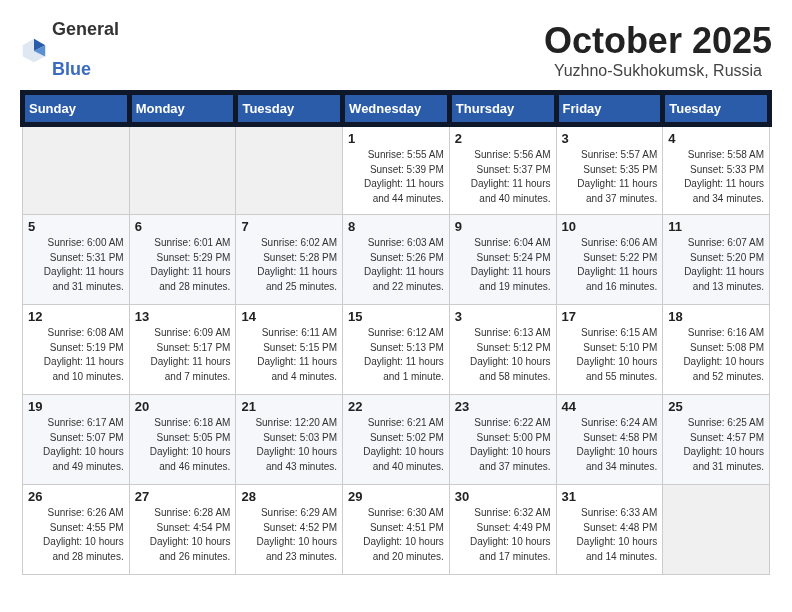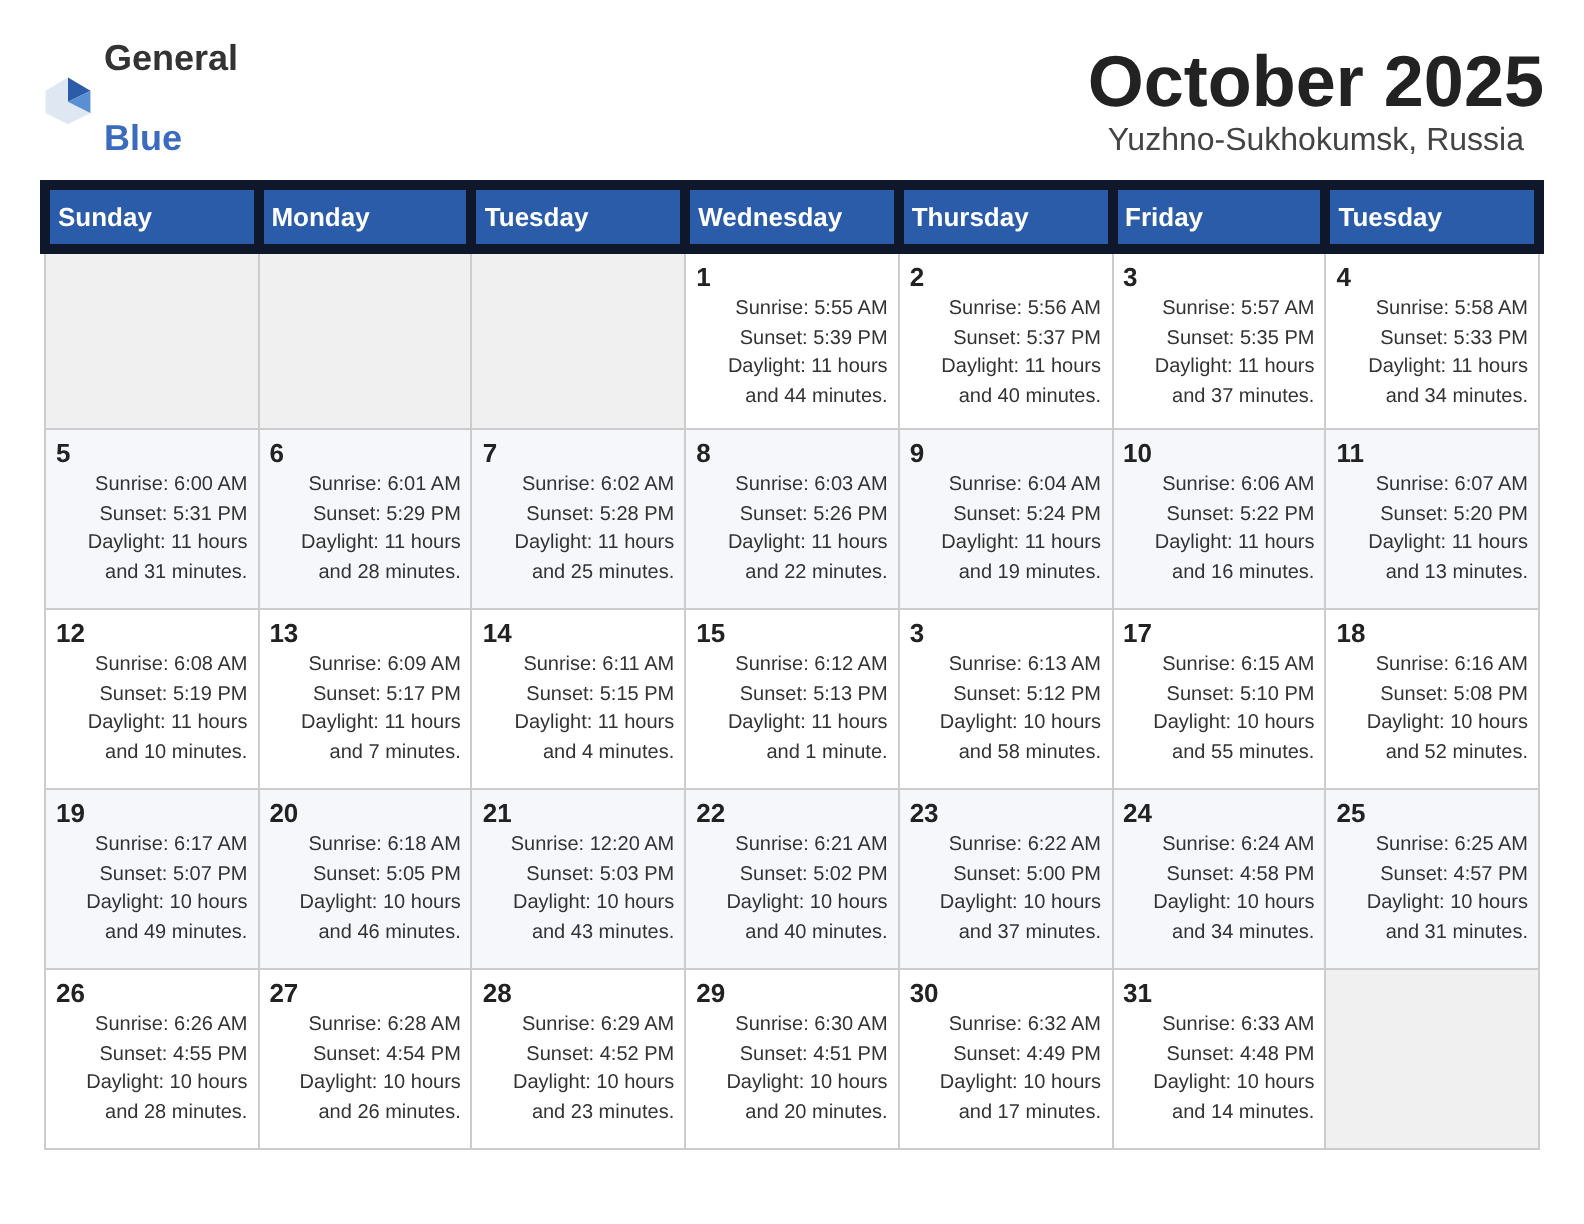--- a/index.html
+++ b/index.html
@@ -274,21 +274,21 @@
 Sunset: 5:02 PM
 Daylight: 10 hours and 40 minutes.</div>
         </td>
         <td>
           <span class="day-num">23</span>
           <div class="day-info">Sunrise: 6:22 AM
 Sunset: 5:00 PM
 Daylight: 10 hours and 37 minutes.</div>
         </td>
         <td>
-          <span class="day-num">24</span>
+          <span class="day-num">44</span>
           <div class="day-info">Sunrise: 6:24 AM
 Sunset: 4:58 PM
 Daylight: 10 hours and 34 minutes.</div>
         </td>
         <td>
           <span class="day-num">25</span>
           <div class="day-info">Sunrise: 6:25 AM
 Sunset: 4:57 PM
 Daylight: 10 hours and 31 minutes.</div>
         </td>

